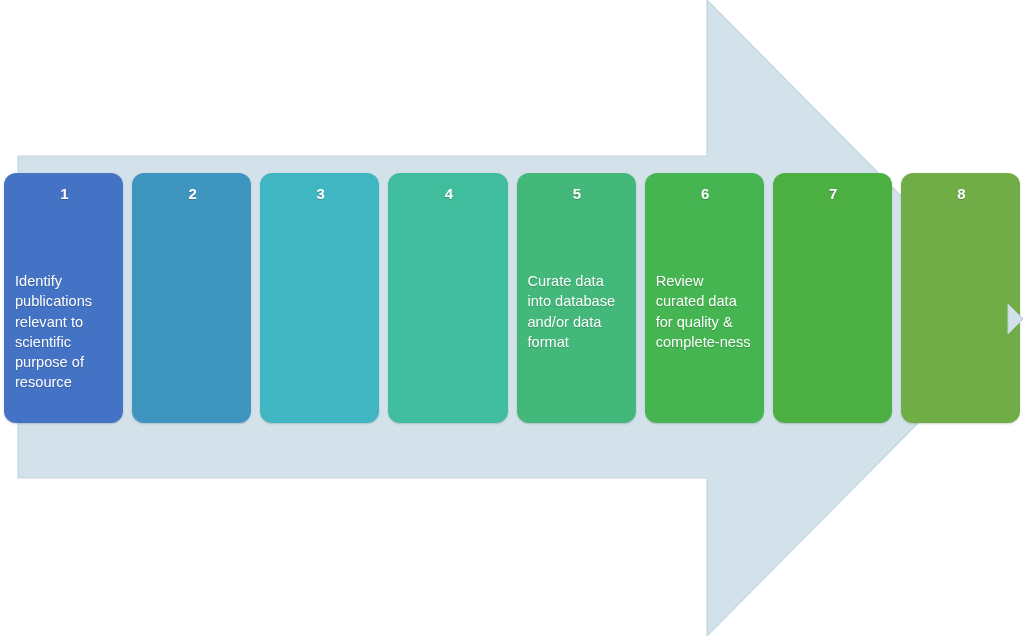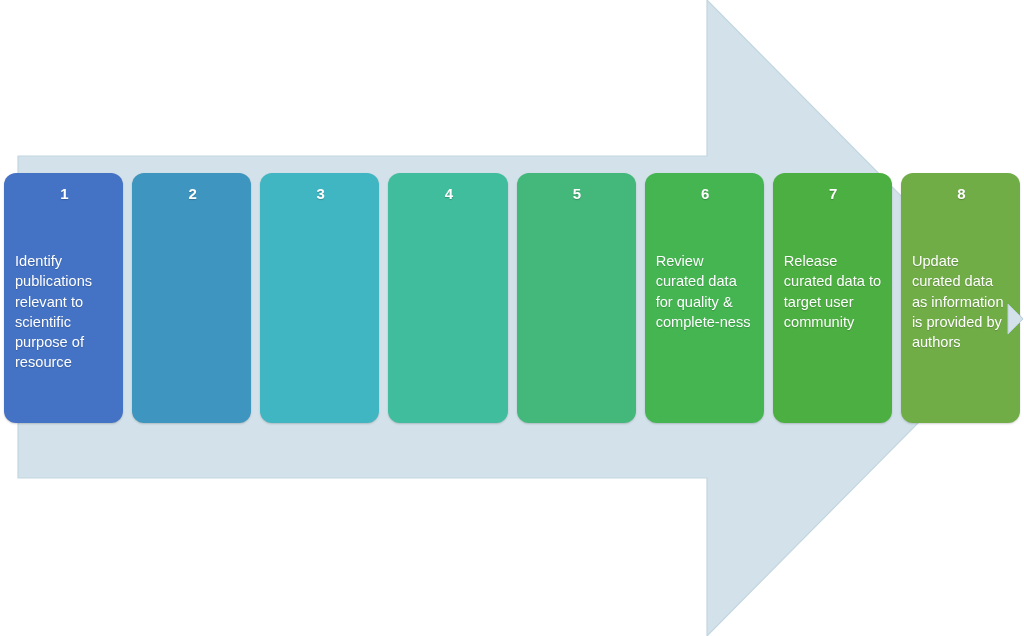--- a/index.html
+++ b/index.html
@@ -70,21 +70,21 @@
     margin: 2px 0 0 0;
     text-shadow: 0 1px 1px rgba(0,0,0,0.22);
     flex: 0 0 auto;
   }
 
   .step-text {
     color: #ffffff;
     font-size: 14.6px;
     line-height: 20.3px;
     text-align: left;
-    margin-top: 48px;
+    margin-top: 68px;
     flex: 1 1 auto;
     text-shadow: 0 1px 1px rgba(0,0,0,0.18);
     word-break: normal;
     overflow-wrap: break-word;
     hyphens: manual;
   }
 
   
   .tip-arrow {
     position: absolute;
@@ -117,35 +117,34 @@
     <div class="step-box" style="background: rgb(64, 182, 194);">
       <div class="step-number">3</div>
     </div>
 
     <div class="step-box" style="background: rgb(64, 189, 156);">
       <div class="step-number">4</div>
     </div>
 
     <div class="step-box" style="background: rgb(67, 184, 122);">
       <div class="step-number">5</div>
+      <div class="step-text">Curate data into database and/or data format</div>
     </div>
 
     <div class="step-box" style="background: rgb(68, 181, 81);">
       <div class="step-number">6</div>
       <div class="step-text">Review curated data for quality &amp; complete-ness</div>
     </div>
 
     <div class="step-box" style="background: rgb(76, 175, 65);">
       <div class="step-number">7</div>
-      <div class="step-text">Release curated data to target user community</div>
     </div>
 
     <div class="step-box" style="background: rgb(113, 173, 71);">
       <div class="step-number">8</div>
-      <div class="step-text">Update curated data as information is provided by authors</div>
     </div>
 
   </div>
 
   <svg class="tip-arrow" viewBox="0 0 17 32" preserveAspectRatio="none">
     <polygon id="tip-poly" points="1,1 16,16 1,31" fill="#D3E2EA" stroke="#B9CFDB" stroke-width="1"></polygon>
   </svg>
 
 </div>
 

